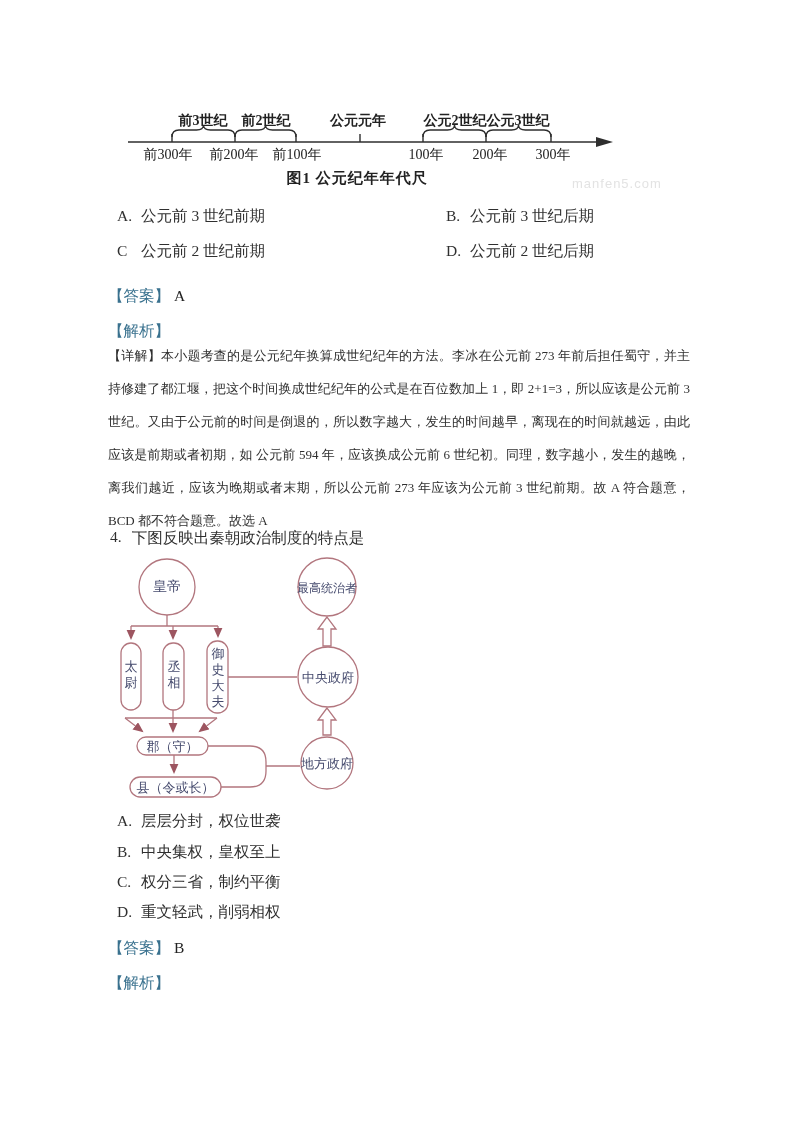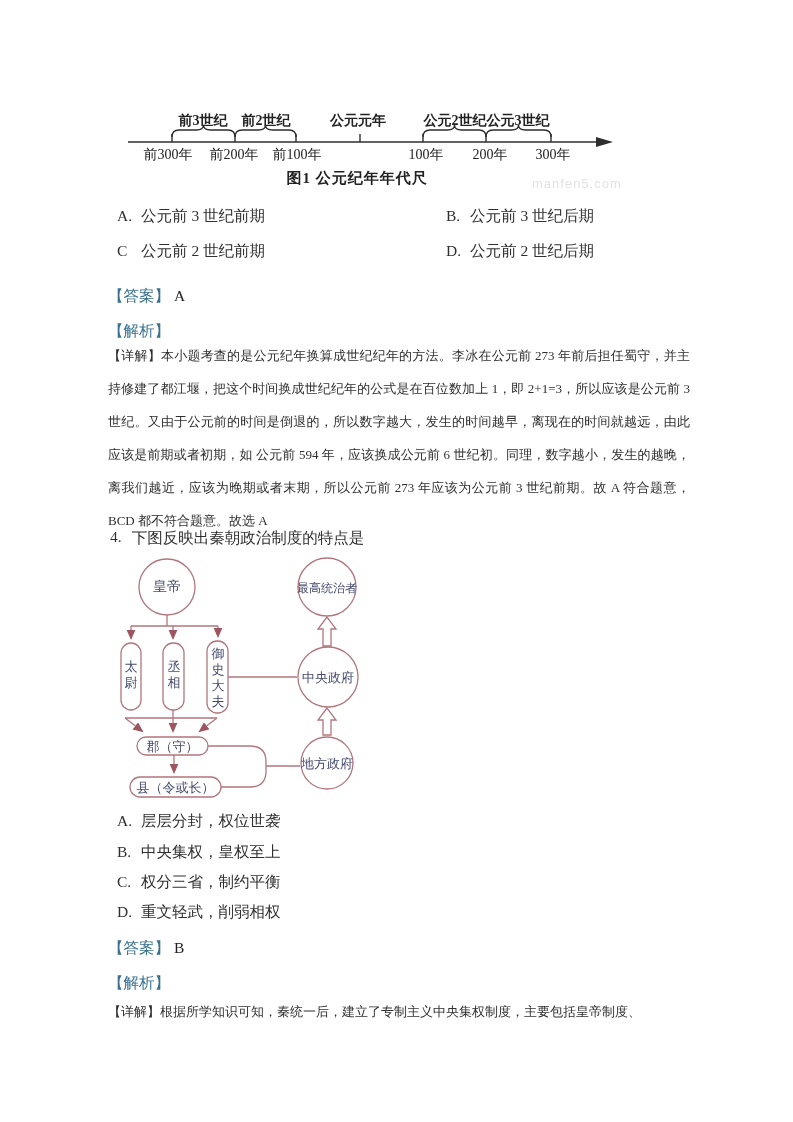--- a/index.html
+++ b/index.html
@@ -7,21 +7,21 @@
     position:relative;width:793px;height:1122px;margin:0 auto;
     background:#ffffff;overflow:hidden;
     font-family:"Liberation Serif","DejaVu Serif",serif;
     color:#2f2f2f;
     padding-left:16px;
   }
   .abs{position:absolute;}
   .tl-label{font-size:14px;font-weight:bold;color:#222;white-space:nowrap;transform:translateX(-50%);}
   .tl-year{font-size:14px;font-weight:normal;color:#222;white-space:nowrap;transform:translateX(-50%);}
   .caption{font-size:15px;font-weight:bold;color:#222;white-space:nowrap;transform:translateX(-50%);letter-spacing:1px;}
-  .watermark{font-size:13px;color:#e3e3e3;font-family:"Liberation Sans",sans-serif;letter-spacing:1px;}
+  .watermark{font-size:13px;color:#e3e3e3;font-family:"Liberation Sans",sans-serif;letter-spacing:1px;margin-left:40px;}
   .optrow{display:inline-flex;align-items:baseline;font-size:15.5px;white-space:nowrap;}
   .optrow .lbl{display:inline-block;min-width:24px;}
   .marker{color:#39718e;text-align:center;}
   .ansrow{font-size:15.5px;white-space:nowrap;}
   .ansrow .ansletter{color:#222;margin-left:4px;}
   .para{
     width:582px;font-size:13px;line-height:33px;text-align:justify;
     color:#2f2f2f;
   }
   .qtitle{display:inline-flex;font-size:15.5px;white-space:nowrap;}
@@ -164,17 +164,14 @@
     <span class="lbl">D.</span>
     <span>重文轻武，削弱相权</span>
   </div>
 
   <div class="abs ansrow" style="left:108px;top:938px;">
     <span class="marker">【答案】</span><span class="ansletter">B</span>
   </div>
   <div class="abs ansrow" style="left:108px;top:973px;">
     <span class="marker">【解析】</span>
   </div>
-  <div class="abs para" style="left:108px;top:1002px;line-height:20px;">
-    <span>【详解】</span><span>根据所学知识可知，秦统一后，建立了专制主义中央集权制度，主要包括皇帝制度、</span>
-  </div>
 
 </div>
 
 </body></html>

